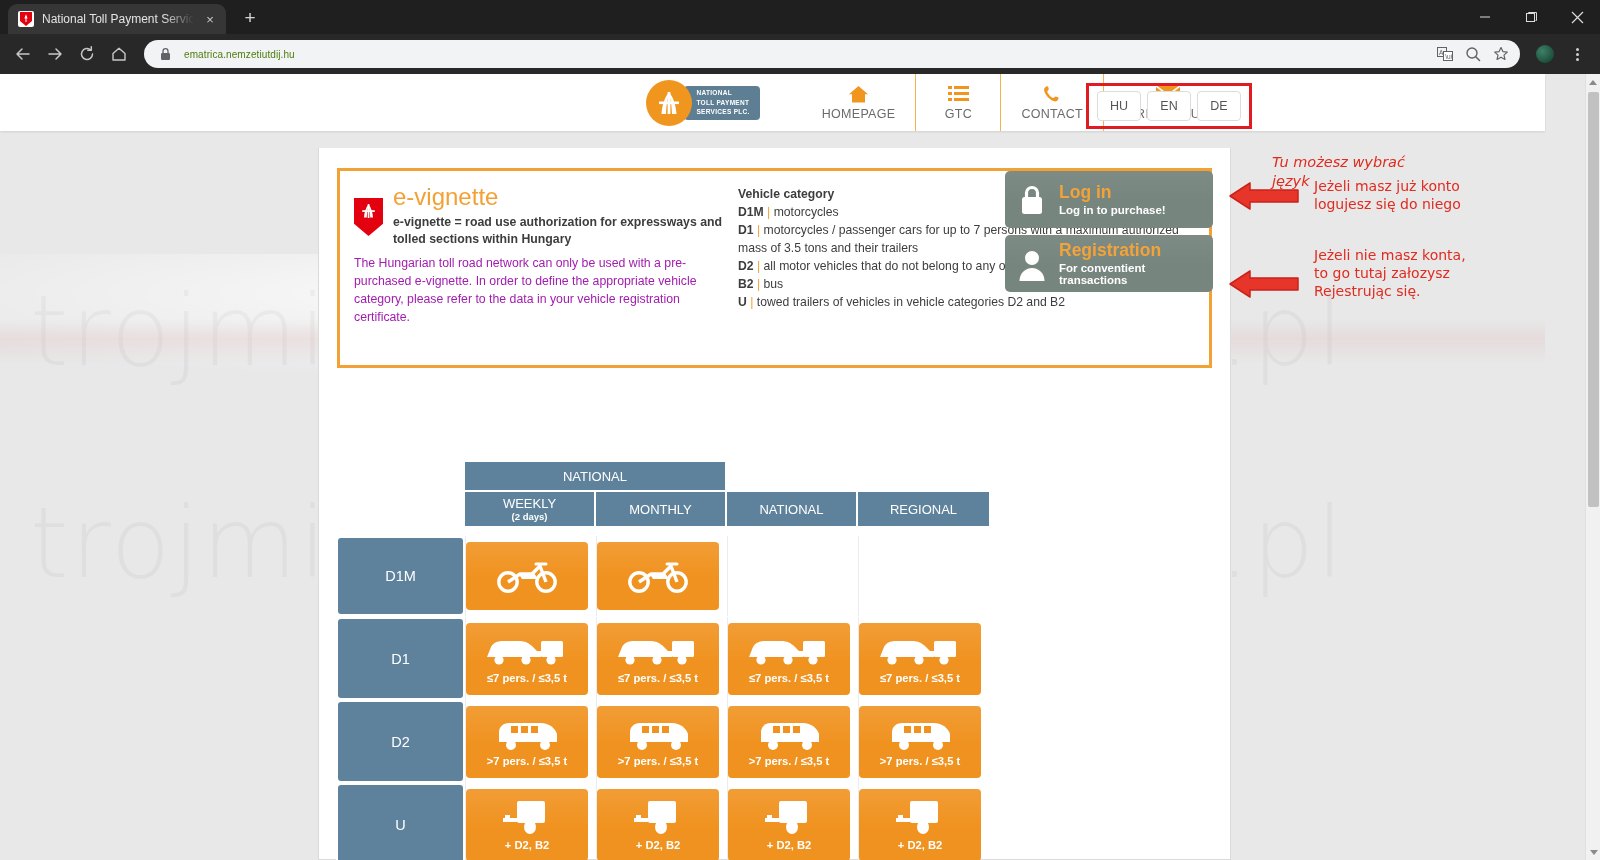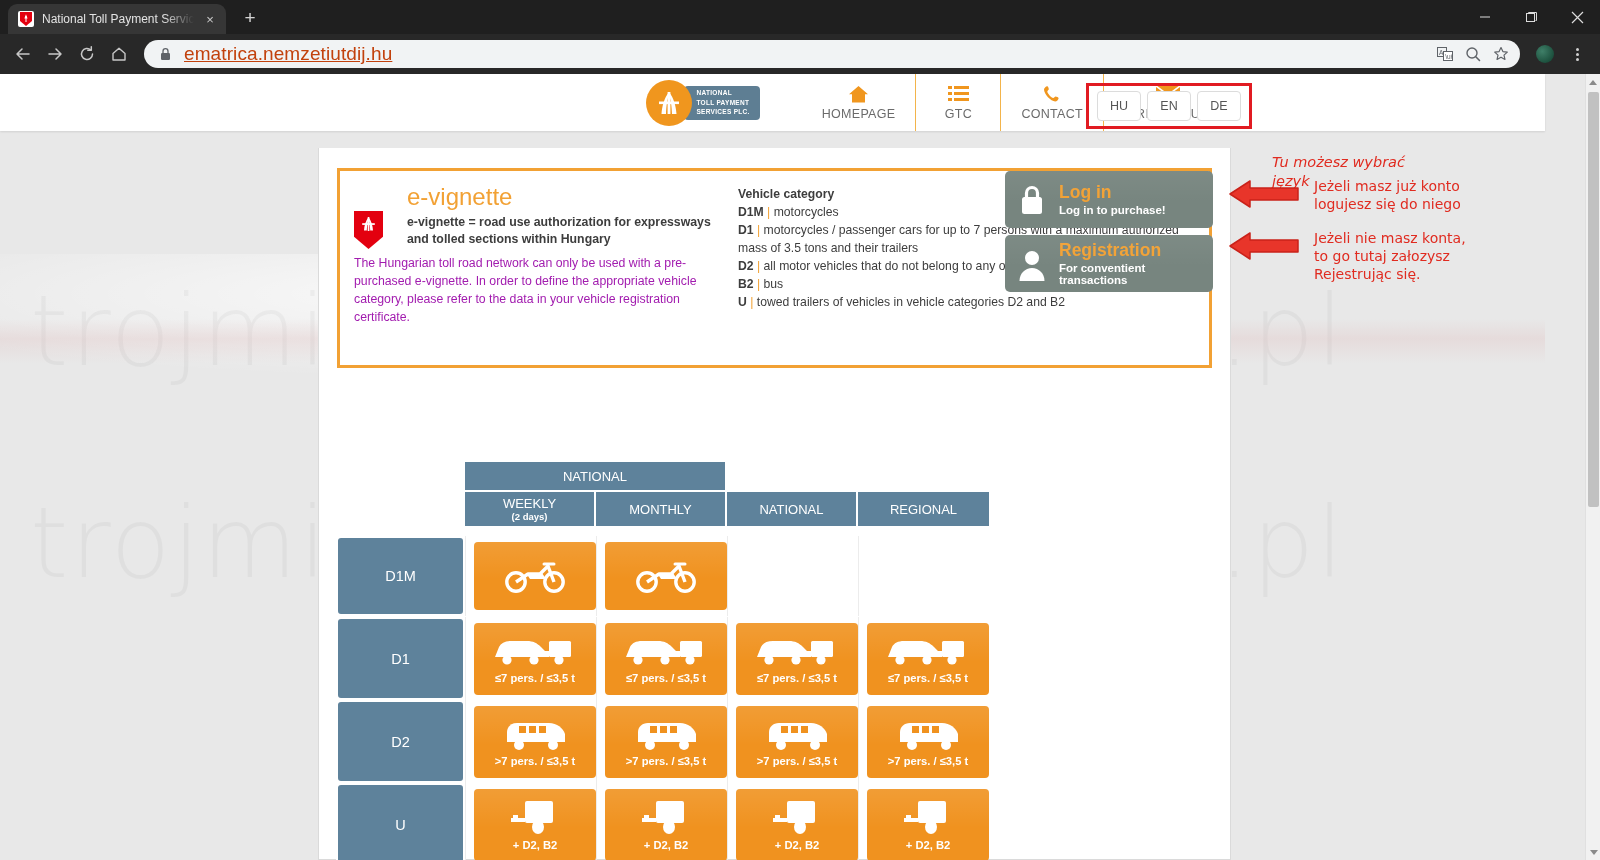--- a/index.html
+++ b/index.html
@@ -55,21 +55,21 @@
   }
   .tb-btn {
     width: 30px; height: 30px; display: flex; align-items: center;
     justify-content: center; color: #c7c7c7; border-radius: 50%;
   }
   .omnibox {
     flex: 1; height: 28px; background: #f1f3f4; border-radius: 14px;
     display: flex; align-items: center; padding: 0 10px 0 12px;
     margin: 0 8px; gap: 10px;
   }
-  .omnibox .url { flex: 1; font-size: 19px; color: #c2410c; letter-spacing: .1px; text-decoration: underline;}
+  .omnibox .url { flex: 1; font-size: 10px; color: #4d7c0f; letter-spacing: .1px;}
   .ob-icon { width: 18px; height: 18px; display:flex; align-items:center;
     justify-content:center; color:#5f6368; }
   .avatar { width: 18px; height: 18px; border-radius: 50%;
     background: radial-gradient(circle at 35% 35%, #3f7f68, #0e3d2c); }
   .dots { width: 20px; height: 20px; display:flex; flex-direction:column;
     align-items:center; justify-content:center; gap: 2px; }
   .dots i { width: 3px; height: 3px; border-radius: 50%; background: #d0d0d0; display:block; }
 
   
   .viewport {
@@ -151,21 +151,21 @@
     width: 913px; min-height: 712px; background: #fff;
     border: 1px solid #dadada; border-top: none;
   }
 
   .infobox {
     margin: 20px 18px 0 18px; border: 3px solid #F2A134;
     padding: 14px 16px 16px 14px; min-height: 200px;
     display: flex; position: relative;
   }
   .info-left { width: 378px; padding-right: 8px; }
-  .info-head { display: flex; align-items: flex-end; gap: 24px; }
+  .info-head { display: flex; align-items: center; gap: 10px; }
   .shield {
     width: 29px; height: 38px; flex: 0 0 29px;
     background: #E3000F; position: relative;
     clip-path: polygon(0 0, 100% 0, 100% 68%, 50% 100%, 0 68%);
     display:flex; align-items:flex-start; justify-content:center;
   }
   .ev-title { font-size: 24px; color: #F2A134; line-height: 1; font-weight: 400;}
   .ev-sub {
     font-size: 12.3px; color: #3d3d3d; font-weight: bold;
     line-height: 1.42; margin-top: 5px;
@@ -186,42 +186,42 @@
     margin-bottom: 7px; overflow: hidden; position: relative;
   }
   .sidebtn::after {
     content:''; position:absolute; left:0; right:0; top:0; height:100%;
     background: linear-gradient(to bottom, rgba(255,255,255,.05), rgba(255,255,255,0) 55%);
   }
   .sb-icon { width: 30px; flex: 0 0 30px; display:flex; align-items:center; justify-content:center;}
   .sb-title { color: #F2A134; font-size: 17.5px; font-weight: bold; line-height: 1.1; }
   .sb-sub { color: #fff; font-size: 11.5px; font-weight: bold; margin-top: 2px; }
 
-  .arrow-annot { position: absolute; display: flex; align-items: flex-start; gap: 14px; }
+  .arrow-annot { position: absolute; display: flex; align-items: flex-end; gap: 14px; }
   .arrow-annot .annot-txt { color: #E02B20; font-size: 14px; line-height: 1.3;
     font-family: "DejaVu Sans", sans-serif; white-space: pre-line; }
 
   
   .vtable { position: absolute; left: 336px; top: 388px; }
   .thead { position: absolute; left: 129px; top: 0; display: flex; }
   .th-top { background: #5E829B; color: #fff; font-size: 13px;
     display:flex; align-items:center; justify-content:center; height: 28px;
     border-right: 2px solid #fff; }
   .th-sub { background: #5E829B; color: #fff; font-size: 13px;
     display:flex; flex-direction:column; align-items:center; justify-content:center;
     height: 36px; border-right: 2px solid #fff; border-top: 2px solid #fff; }
   .th-sub small { font-size: 9.5px; font-weight: bold; }
 
   .trow { position: absolute; left: 0; display: flex; }
   .rowlabel {
     width: 129px; background: #5E829B; color: #fff;
     display: flex; align-items: center; justify-content: center;
     font-size: 14.5px; border-radius: 5px; border: 2px solid #fff;
   }
-  .cellwrap { width: 131px; display:flex; align-items:center; justify-content:flex-end;
+  .cellwrap { width: 131px; display:flex; align-items:center; justify-content:flex-start;
     border-left: 1px solid #ececec; }
   .cell {
     width: 122px; background: #F0921F; border-radius: 4px;
     display: flex; flex-direction: column; align-items: center; justify-content: center;
     color: #fff; position: relative; overflow: hidden;
   }
   .cell::before {
     content:''; position:absolute; left:0; top:0; width:100%; height:55%;
     background: linear-gradient(to bottom, rgba(255,255,255,.10), rgba(255,255,255,0));
   }
@@ -475,21 +475,21 @@
       </div>
     </div>
 
     <div class="arrow-annot" style="left:1228px; top:103px;">
       <svg width="72" height="34" viewBox="0 0 72 34">
         <path d="M2 17 L22 4 V11 H70 V23 H22 V30 Z" fill="#E8352A" stroke="#C9221A" stroke-width="1.5" stroke-linejoin="round"></path>
       </svg>
       <span class="annot-txt">Jeżeli masz już konto
 logujesz się do niego</span>
     </div>
-    <div class="arrow-annot" style="left:1228px; top:155px;">
+    <div class="arrow-annot" style="left:1228px; top:172px;">
       <svg width="72" height="34" viewBox="0 0 72 34">
         <path d="M2 17 L22 4 V11 H70 V23 H22 V30 Z" fill="#E8352A" stroke="#C9221A" stroke-width="1.5" stroke-linejoin="round"></path>
       </svg>
       <span class="annot-txt">Jeżeli nie masz konta,
 to go tutaj załozysz
 Rejestrując się.</span>
     </div>
 
     <div class="vtable">
 

